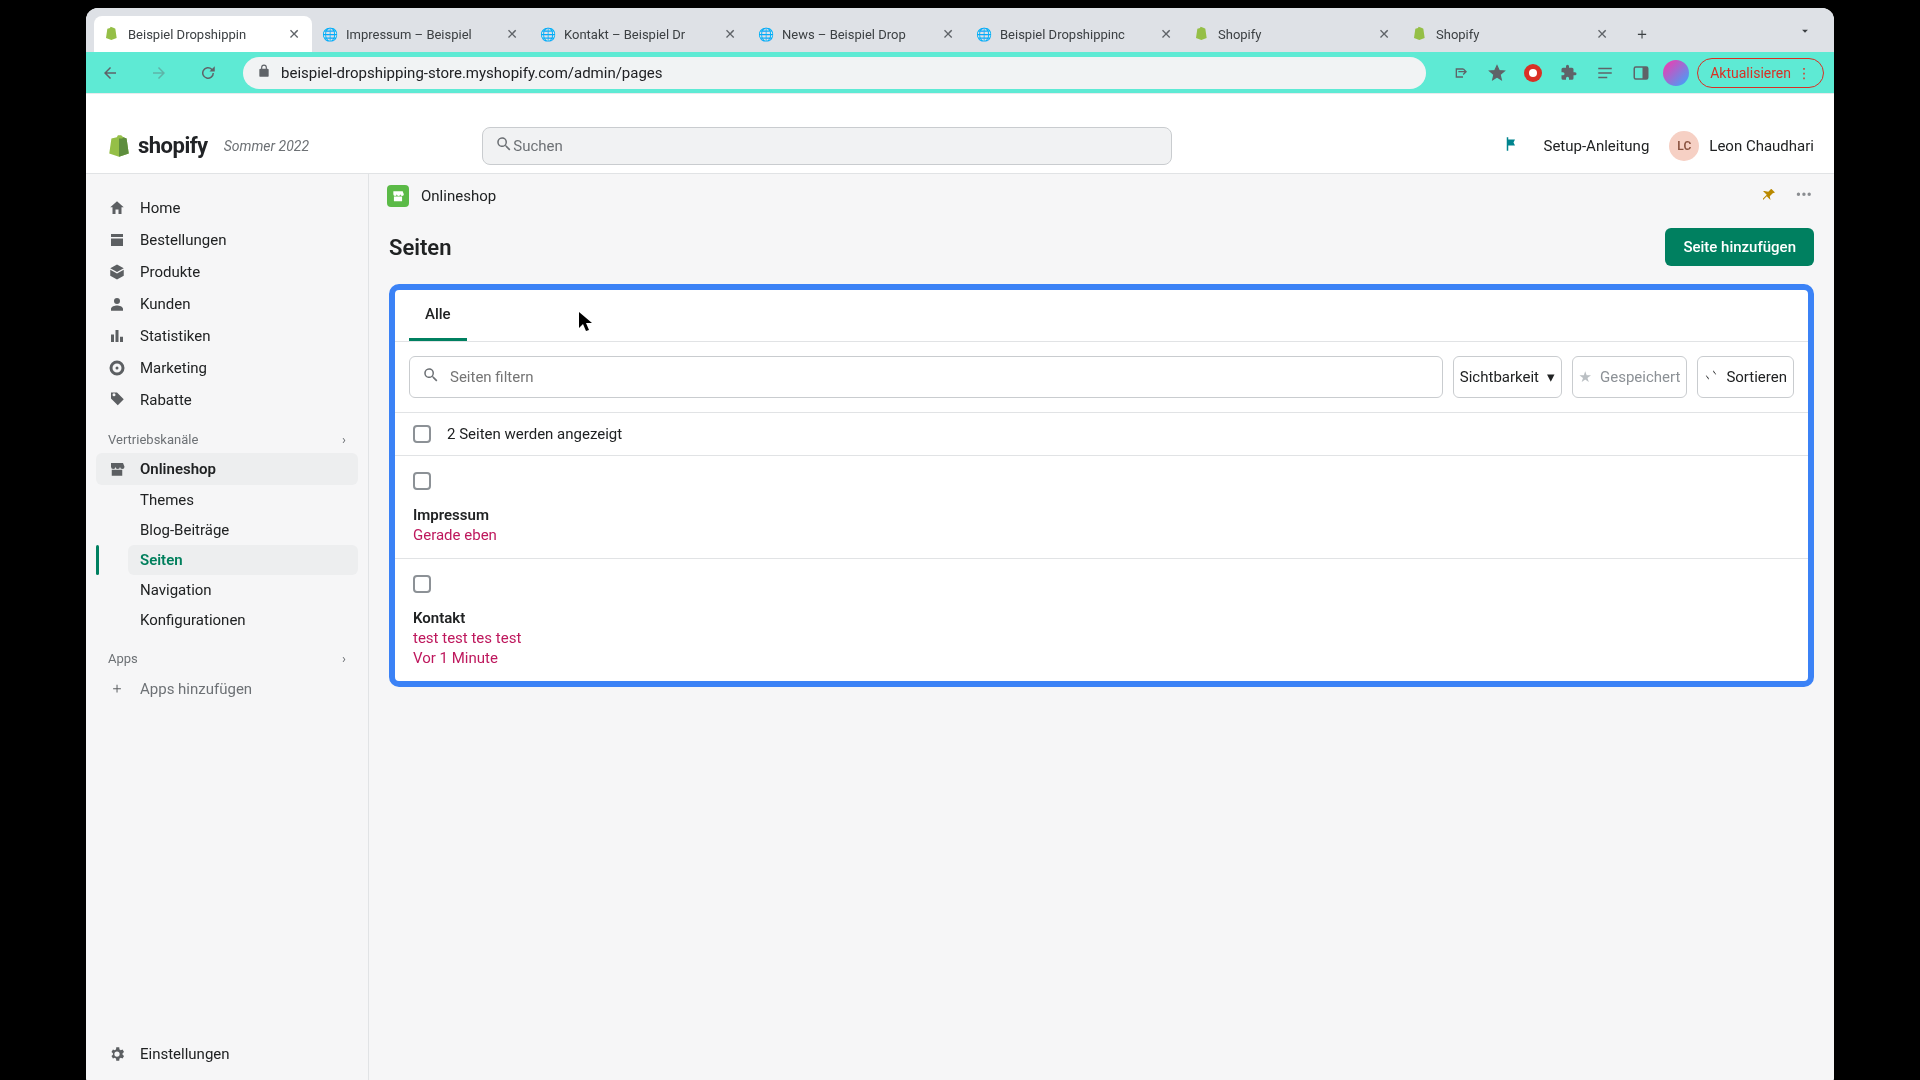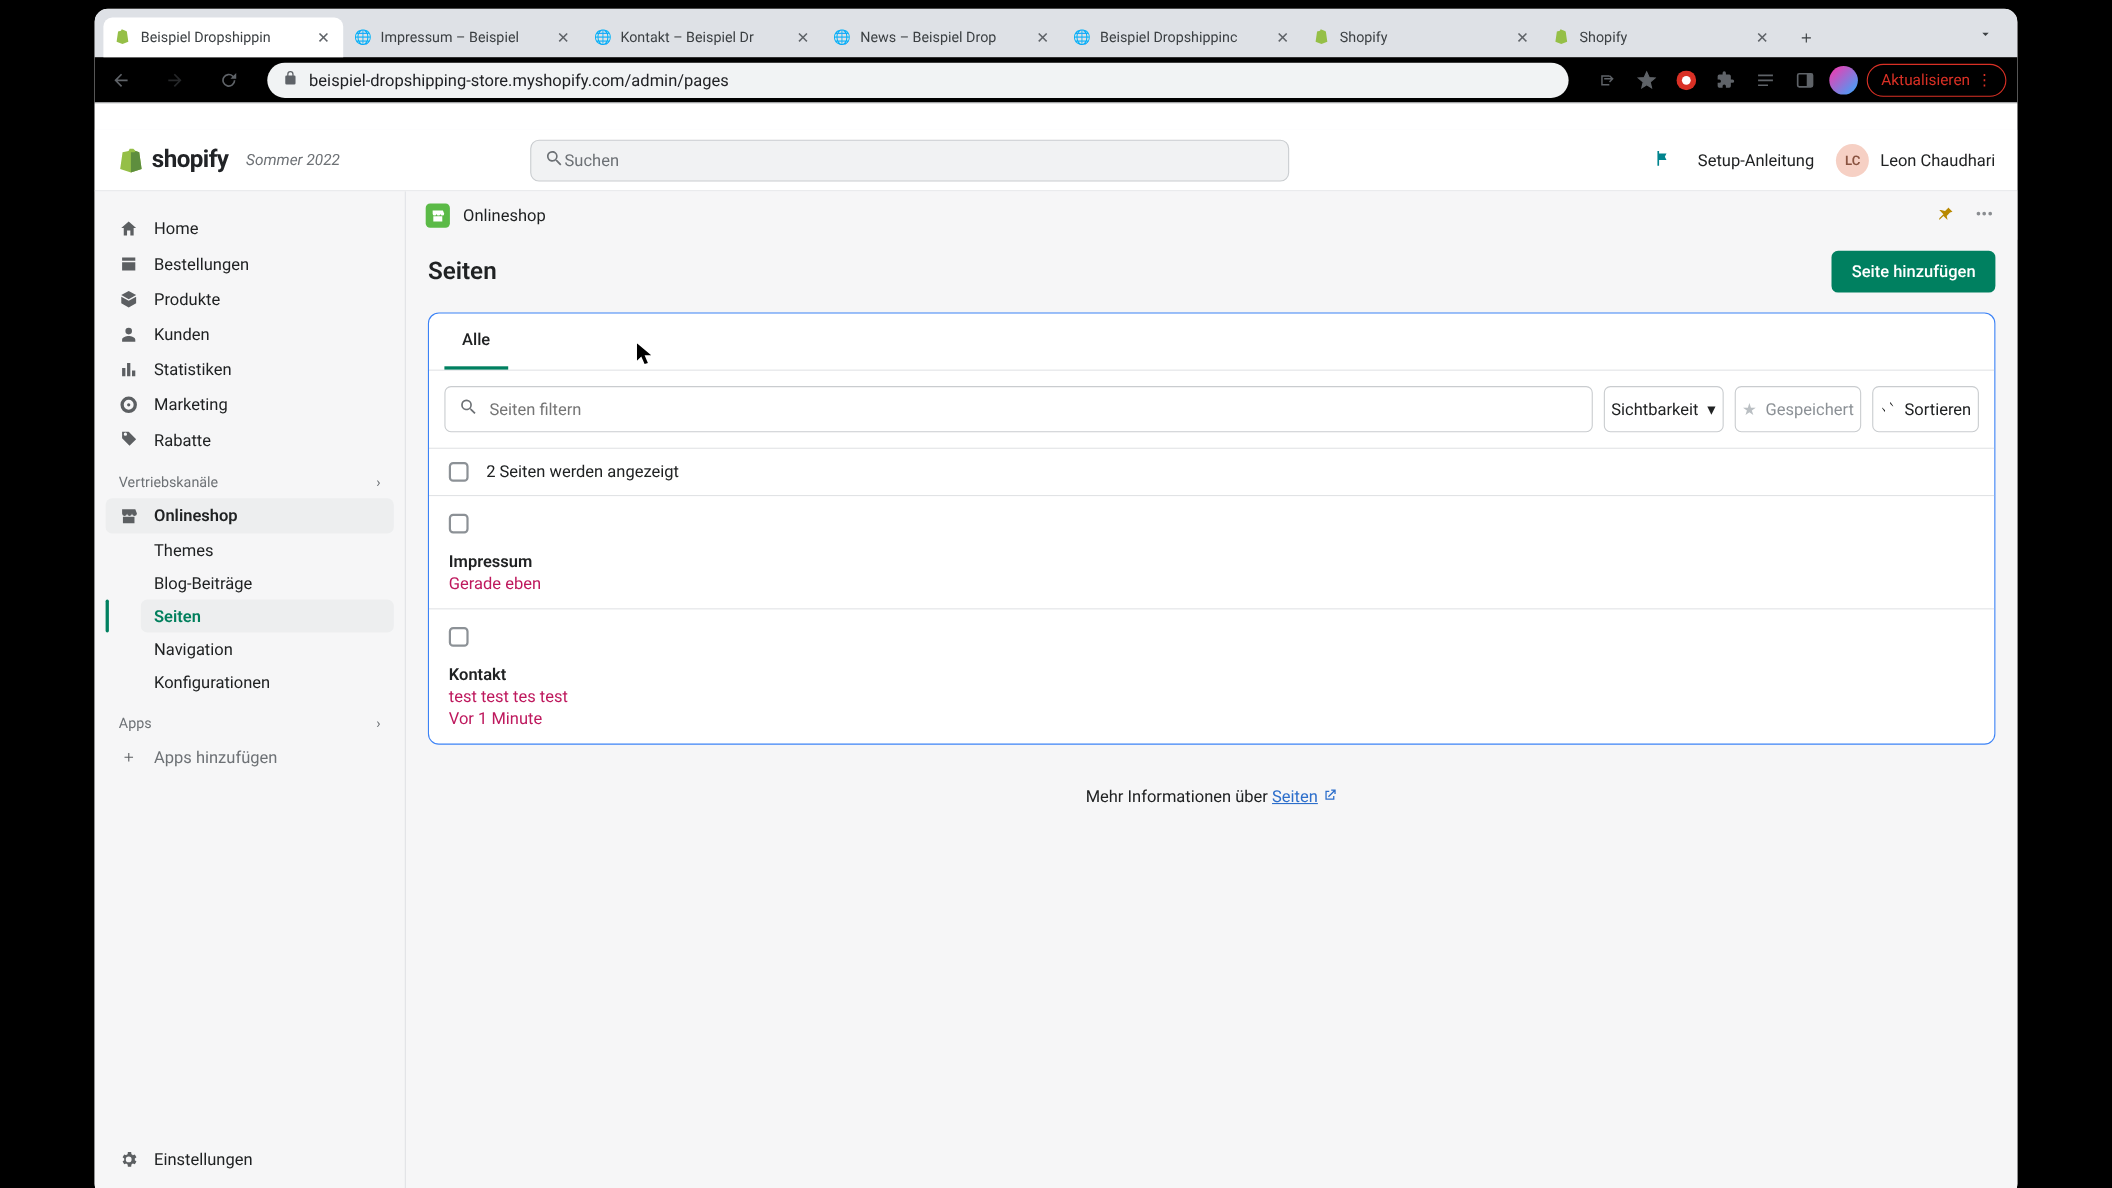--- a/index.html
+++ b/index.html
@@ -8,21 +8,21 @@
 
     
     .tabstrip { height: 44px; background: #dee1e6; display: flex; align-items: flex-end; padding: 0 8px; gap: 0; }
     .tab { height: 36px; display: flex; align-items: center; padding: 0 10px; gap: 8px; font-size: 13px; color: #3c4043; border-radius: 8px 8px 0 0; position: relative; min-width: 0; flex: 0 0 218px; }
     .tab.active { background: #fff; }
     .tab-title { white-space: nowrap; overflow: hidden; text-overflow: clip; flex: 1; }
     .tab-favicon { width: 16px; height: 16px; flex-shrink: 0; display:flex; align-items:center; justify-content:center; }
     .tab-close { width: 16px; height: 16px; flex-shrink: 0; color:#5f6368; cursor:pointer; display:flex;align-items:center;justify-content:center; font-size:14px;}
     .newtab { width: 28px; height: 28px; display:flex;align-items:center;justify-content:center; margin-left:8px; margin-bottom:4px; color:#3c4043; cursor:pointer;}
     .tab-chevron { margin-left:auto; margin-right:8px; margin-bottom:4px; color:#3c4043; cursor:pointer; padding:6px;}
-    .toolbar { height: 42px; background:#000000; border-bottom:1px solid #e8eaed; display:flex; align-items:center; padding:0 10px; gap:21px; }
+    .toolbar { height: 42px; background:#5eead4; border-bottom:1px solid #e8eaed; display:flex; align-items:center; padding:0 10px; gap:21px; }
     .tb-btn { width:28px; height:28px; display:flex;align-items:center;justify-content:center; color:#5f6368; cursor:pointer; border-radius:50%;}
     .addr { flex:1; height:32px; background:#f1f3f4; border-radius:16px; display:flex; align-items:center; padding:0 14px; gap:10px; font-size:15px; color:#202124;}
     .addr .lock { color:#5f6368; }
     .ext-row { display:flex; align-items:center; gap:8px; }
     .ext-pill { height:30px; border:1px solid #d93025; color:#d93025; border-radius:15px; padding:0 12px; display:flex;align-items:center; gap:6px; font-size:14px;}
     .avatar-small { width:26px;height:26px;border-radius:50%;background:linear-gradient(135deg,#f3a,#3af); }
 
     .gap-bar { height:24px; background:#fff; }
 
     
@@ -51,21 +51,21 @@
     .sidebar-bottom { margin-top:auto; }
 
     .main { flex:1; display:flex; flex-direction:column; min-width:0; border-left:1px solid #e1e3e5; background:#f6f6f7;}
     .crumb { height:44px; display:flex; align-items:center; padding:0 18px; gap:12px; background:#f6f6f7;}
     .crumb-ico { width:22px;height:22px; background:#5bba47; border-radius:4px; display:flex;align-items:center;justify-content:center; color:#fff; font-size:12px;}
     .crumb-right { margin-left:auto; display:flex; gap:10px; color:#8a8d91;}
     .crumb-right .ib { cursor:pointer; padding:4px;}
     .page-head { display:flex; align-items:center; justify-content:space-between; padding:10px 20px 18px;}
     .page-title { font-size:22px; font-weight:600; color:#202223;}
     .primary-btn { background:#008060; color:#fff; border:none; padding:10px 18px; border-radius:6px; font-size:15px; cursor:pointer; font-weight:500;}
-    .card { background:#fff; border:1px solid #3b82f6; border-radius:10px; margin:0 20px 20px; overflow:hidden;}
+    .card { background:#fff; border:6px solid #3b82f6; border-radius:10px; margin:0 20px 20px; overflow:hidden;}
     .tabs { display:flex; border-bottom:1px solid #e1e3e5; padding:0 14px;}
     .tab2 { padding:15px 16px; font-size:15px; color:#202223; border-bottom:3px solid transparent; cursor:pointer;}
     .tab2.active { border-bottom-color:#008060; font-weight:500;}
     .filter-row { display:flex; gap:10px; padding:14px; }
     .filter-input { flex:1; height:42px; border:1px solid #c9cccf; border-radius:6px; display:flex; align-items:center; padding:0 12px; gap:10px; color:#6d7175;}
     .filter-input input { border:none; outline:none; font-size:15px; flex:1; background:transparent;}
     .pill-btn { height:42px; border:1px solid #c9cccf; border-radius:6px; padding:0 6px; display:flex; align-items:center; gap:8px; font-size:15px; color:#202223; background:#fff; cursor:pointer;}
     .pill-btn.disabled { color:#8c9196;}
     .list-head { display:flex; align-items:center; gap:16px; padding:12px 18px; border-top:1px solid #e1e3e5; font-size:15px; color:#202223;}
     .list-row { display:flex; align-items:flex-start; gap:16px; padding:14px 18px; border-top:1px solid #e1e3e5; cursor:pointer;flex-direction:column;}
@@ -406,25 +406,20 @@
           <div class="list-row">
             <div class="chk"></div>
             <div>
               <div class="row-title">Kontakt</div>
               <div class="row-sub">test test tes test</div>
               <div class="row-sub">Vor 1 Minute</div>
             </div>
           </div>
         </div>
 
-        <div class="footer-note">
-          <span>Mehr Informationen über </span><a href="#"><span>Seiten</span></a><span class="ext-link-ico"><svg width="14" height="14" viewBox="0 0 24 24">
-                <path fill="currentColor" d="M14 3v2h3.6L9 13.6 10.4 15 19 6.4V10h2V3zM5 5h6v2H7v10h10v-4h2v6H5z"></path>
-              </svg></span>
-        </div>
 
         <svg class="cursor" style="left:210px;top:138px" width="14" height="20" viewBox="0 0 14 20">
             <path fill="#000" d="M0 0l0 16 4-4 3 7 3-1-3-7 6 0z"></path>
           </svg>
       </div>
     </div>
   </div>
 </div>
 
 </body></html>

